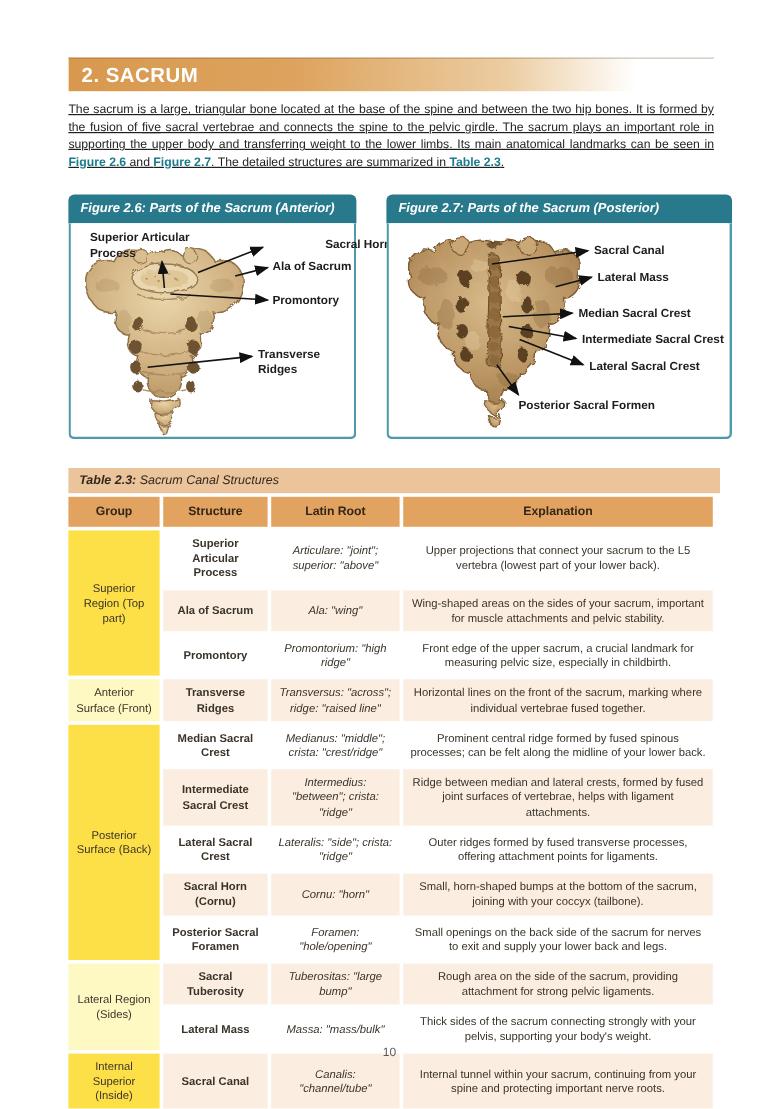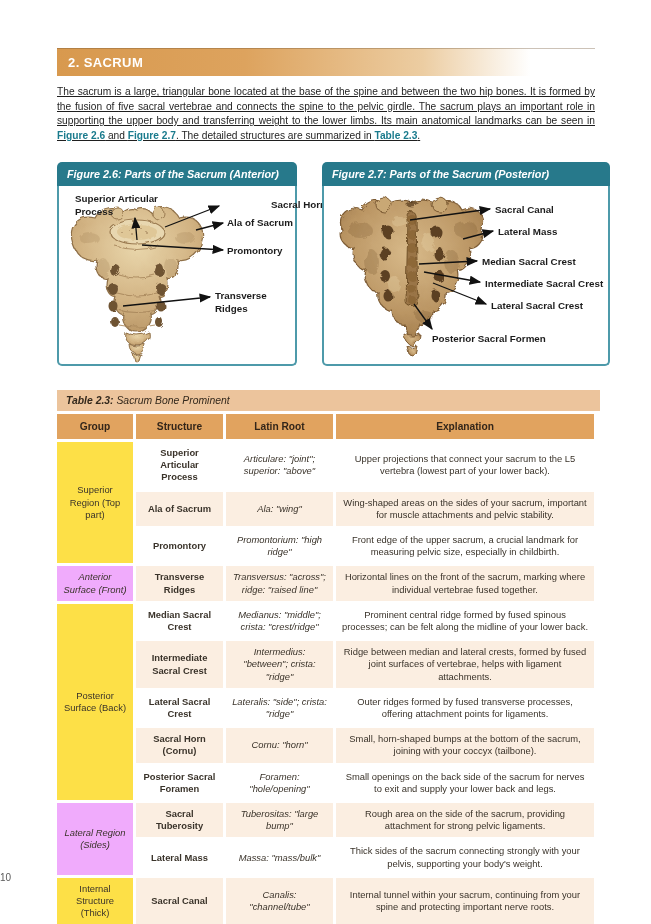--- a/index.html
+++ b/index.html
@@ -4,21 +4,21 @@
 <style>
   html,body{margin:0;padding:0;background:#ffffff;}
   body{font-family:"Liberation Sans", sans-serif; -webkit-font-smoothing:antialiased;}
   .page{position:relative;width:651px;height:924px;background:#fff;overflow:hidden;}
 
   
   .section-header{
     position:absolute;left:57px;top:48px;width:538px;height:28px;
     background:linear-gradient(90deg,#d8994e 0%,#dda35e 35%,#eccda2 68%,#ffffff 88%);
     border-top:1px solid rgba(110,80,50,.35);
-    color:#ffffff;font-weight:bold;font-size:13px;letter-spacing:.4px;
+    color:#ffffff;font-weight:bold;font-size:17px;letter-spacing:.4px;
     line-height:28px;padding-left:11px;box-sizing:border-box;
   }
 
   
   .intro{
     position:absolute;left:57px;top:85px;width:538px;
     font-size:10.2px;line-height:14.6px;color:#1f1f1f;text-align:justify;text-decoration:underline;
   }
   .intro .u{text-decoration:underline;}
   .intro .link{color:#1a7b8d;font-weight:bold;}
@@ -55,25 +55,25 @@
   }
   table.data td{
     font-size:9.4px;line-height:12.2px;padding:5px 6px;text-align:center;
     vertical-align:middle;color:#3a332a;
   }
   td.structure-cell{font-weight:bold;color:#2e2516;}
   td.latin-cell{font-style:italic;}
   .rowbg0{background:#ffffff;}
   .rowbg1{background:#fbeee1;}
   .groupbg0{background:#fde047;}
-  .groupbg1{background:#f0abfc;font-style:italic;}
+  .groupbg1{background:#fef9c3;}
 
   
   .page-number{
-    position:absolute;left:0;right:2px;top:872px;
+    position:absolute;left:0;right:2px;top:872px;text-align:center;
     font-size:10px;color:#5a5a5a;
   }
 </style>
 </head>
 <body>
 
 <div class="page">
 
   <div class="section-header">
     <span>2. SACRUM</span>
@@ -228,21 +228,21 @@
         <div class="fig-label nowrap" style="left:174px;top:39px;">Lateral Mass</div>
         <div class="fig-label nowrap" style="left:158px;top:69px;">Median Sacral Crest</div>
         <div class="fig-label nowrap" style="left:161px;top:91px;">Intermediate Sacral Crest</div>
         <div class="fig-label nowrap" style="left:167px;top:113px;">Lateral Sacral Crest</div>
         <div class="fig-label nowrap" style="left:108px;top:146px;">Posterior Sacral Formen</div>
       </div>
     </div>
   </div>
 
   <div class="table-wrap">
-    <div class="table-caption"><span class="cap-label">Table 2.3:</span><span> Sacrum Bone Prominent</span></div>
+    <div class="table-caption"><span class="cap-label">Table 2.3:</span><span> Sacrum Canal Structures</span></div>
     <table class="data">
       <colgroup>
         <col style="width:76px">
           <col style="width:87px">
           <col style="width:107px">
           <col style="width:258px">
       </colgroup>
       <thead>
         <tr>
           <th>Group</th>
@@ -305,21 +305,21 @@
             <td class="structure-cell rowbg1">Sacral Tuberosity</td>
             <td class="latin-cell rowbg1">Tuberositas: "large bump"</td>
             <td class="explanation-cell rowbg1">Rough area on the side of the sacrum, providing attachment for strong pelvic ligaments.</td>
           </tr>
           <tr>
             <td class="structure-cell rowbg0">Lateral Mass</td>
             <td class="latin-cell rowbg0">Massa: "mass/bulk"</td>
             <td class="explanation-cell rowbg0">Thick sides of the sacrum connecting strongly with your pelvis, supporting your body's weight.</td>
           </tr>
           <tr>
-            <td rowspan="1" class="group-cell groupbg0">Internal Structure (Thick)</td>
+            <td rowspan="1" class="group-cell groupbg0">Internal Superior (Inside)</td>
             <td class="structure-cell rowbg1">Sacral Canal</td>
             <td class="latin-cell rowbg1">Canalis: "channel/tube"</td>
             <td class="explanation-cell rowbg1">Internal tunnel within your sacrum, continuing from your spine and protecting important nerve roots.</td>
           </tr>
         </tbody>
     </table>
   </div>
 
   <div class="page-number">10</div>
 </div>

